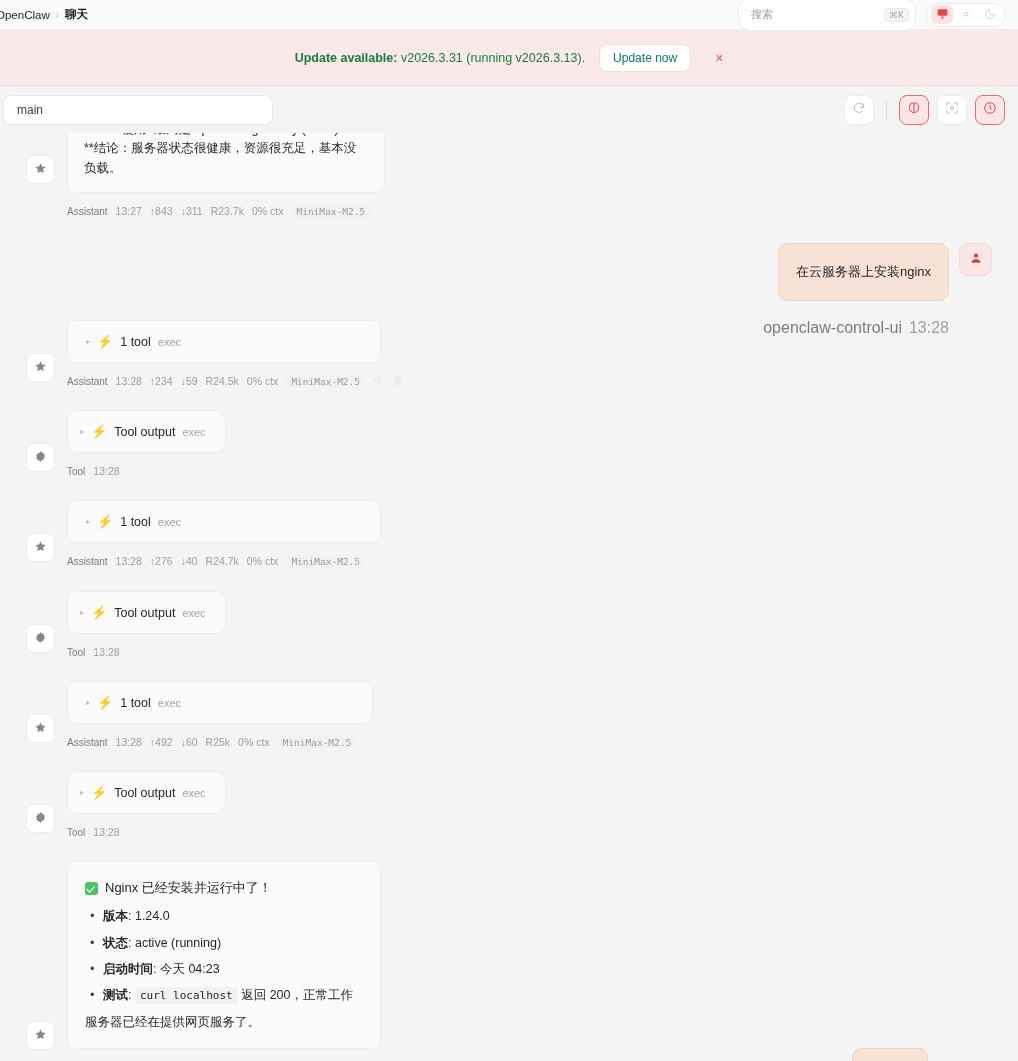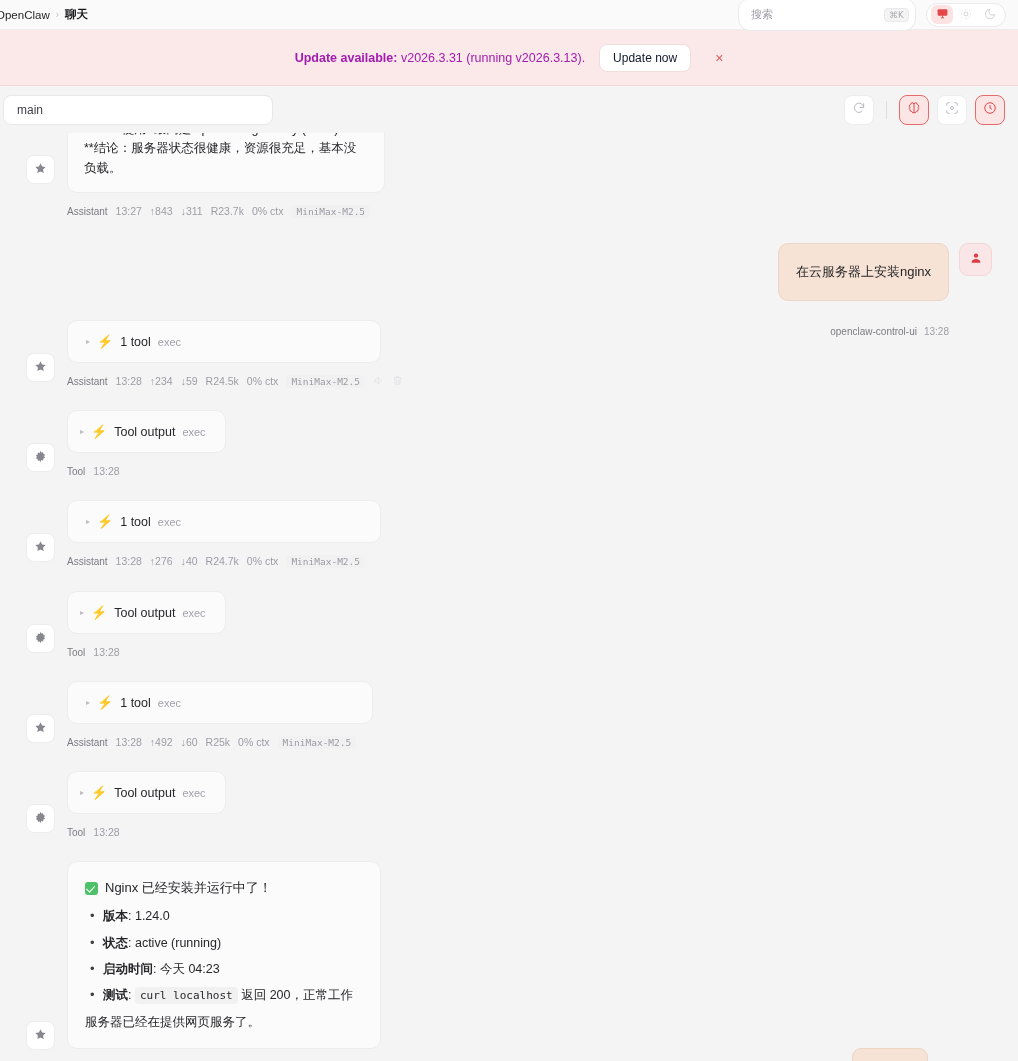--- a/index.html
+++ b/index.html
@@ -66,26 +66,26 @@
   .theme-btn svg { stroke: #c9c9cf; fill: none; stroke-width: 1.6; }
 
   
   .banner {
     height: 56px;
     background: #fbe8e8;
     border-bottom: 1px solid #f6d7d7;
     display: flex; align-items: center; justify-content: center;
     gap: 14px;
   }
-  .banner-text { font-size: 12.5px; color: #a21caf; }
+  .banner-text { font-size: 12.5px; color: #15803d; }
   .banner-text b { font-weight: bold; }
   .banner-btn {
     background: #fff; border: 1px solid #f3dcdc;
     border-radius: 8px;
-    font-size: 12px; color: #0f172a;
+    font-size: 12px; color: #0f766e;
     padding: 6px 13px;
     cursor: pointer;
   }
   .banner-close {
     font-size: 14px; color: #e2575a; cursor: pointer;
     margin-left: 10px; line-height: 1;
   }
 
   
   .controls {
@@ -185,21 +185,21 @@
   
   .user-row { display: flex; justify-content: flex-end; padding-right: 26px; }
   .user-col { display: flex; flex-direction: column; align-items: flex-end; }
   .user-bubble {
     background: #f6e3d5;
     border: 1px solid #eed6c4;
     border-radius: 10px;
     padding: 19px 17px;
     font-size: 13px; color: #27272a;
   }
-  .user-meta { margin-top: 25px; font-size: 10px; color: #9d9da5; display: flex; gap: 7px; justify-content: center; }
+  .user-meta { margin-top: 18px; font-size: 16px; color: #9d9da5; display: flex; gap: 7px; justify-content: center; }
   .user-meta .name { color: #7b7b83; }
   .user-avatar {
     width: 33px; height: 33px; margin-left: 10px;
     background: #fae6e6; border: 1px solid #f2d7d7;
     border-radius: 9px;
     display: flex; align-items: center; justify-content: center;
   }
   .user-avatar svg { fill: #dc3b3f; }
 
   

